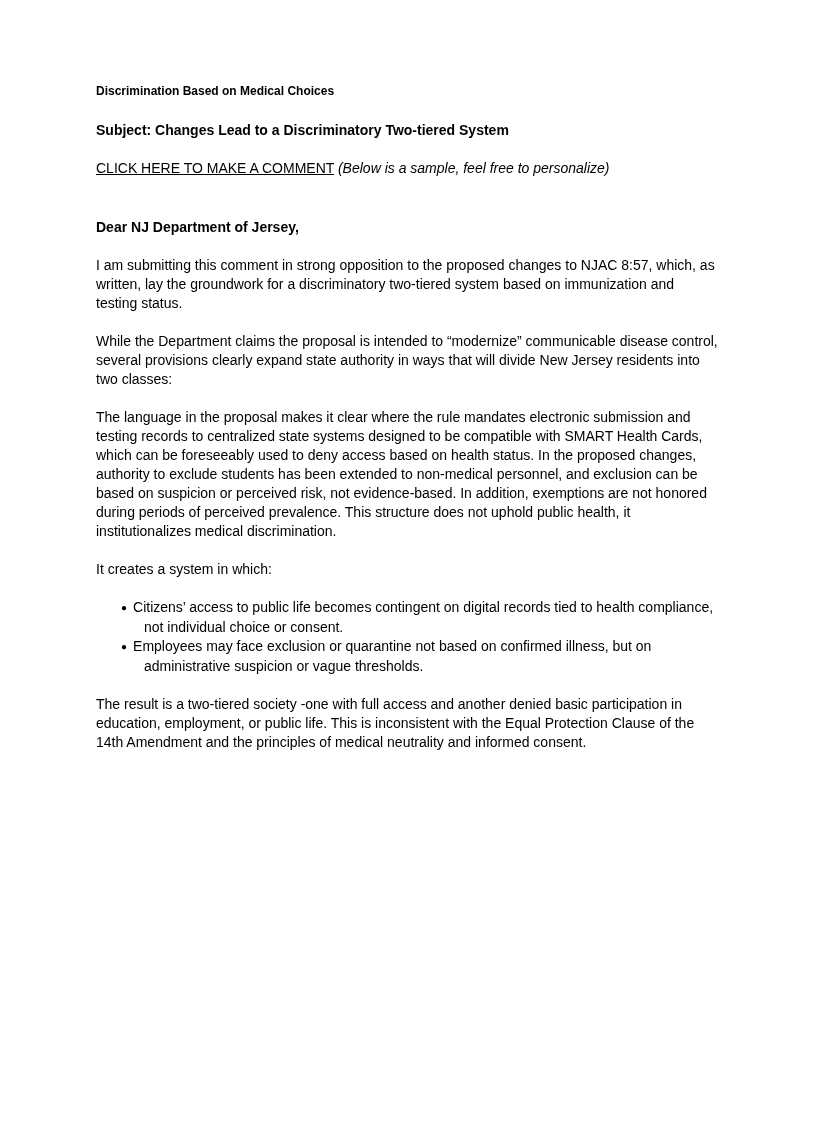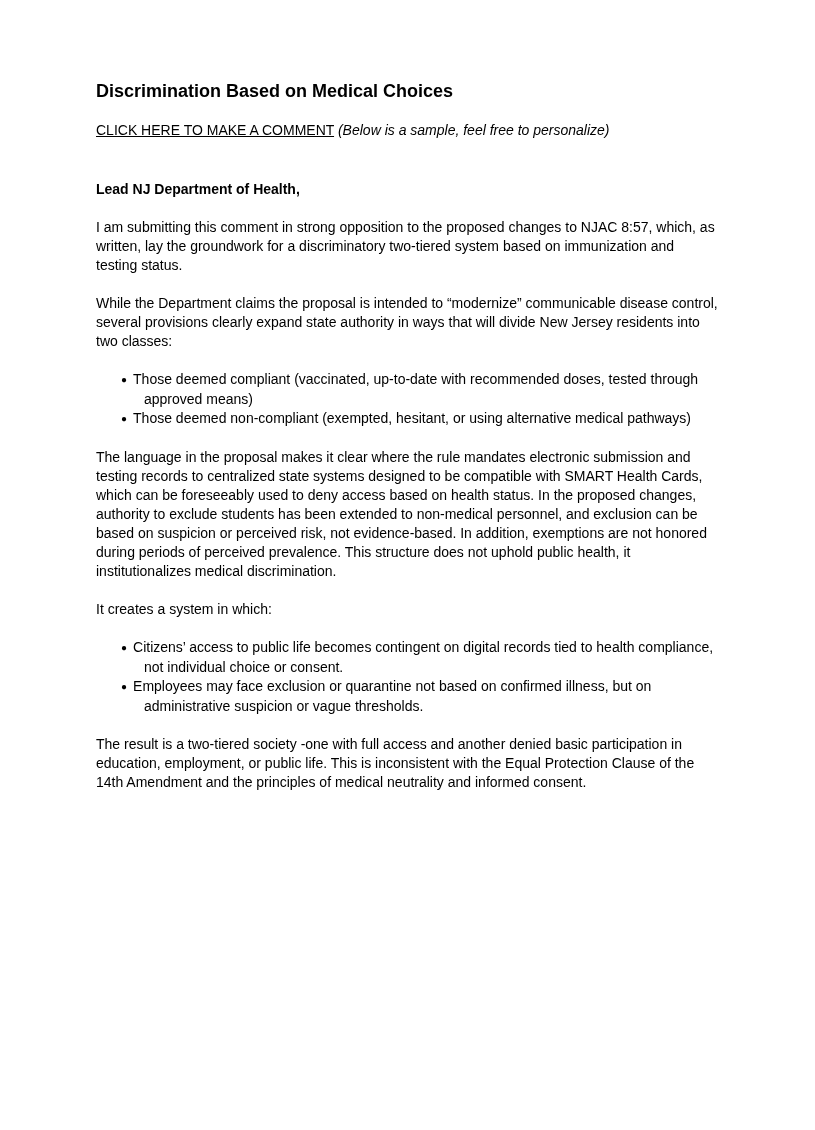--- a/index.html
+++ b/index.html
@@ -17,21 +17,21 @@
     overflow: hidden;
   }
   .page {
     box-sizing: border-box;
     width: 815px;
     height: 1130px;
     padding: 80px 96px 0 96px;
     background: #ffffff;
   }
   h1.doc-title {
-    font-size: 18px;
+    font-size: 12px;
     line-height: 22px;
     font-weight: bold;
     margin: 0 0 19px 0;
   }
   p {
     margin: 0 0 19px 0;
   }
   .subject {
     font-weight: bold;
   }
@@ -66,36 +66,33 @@
     top: -1px;
   }
 </style>
 </head>
 <body>
 
 <div class="page">
 
   <h1 class="doc-title">Discrimination Based on Medical Choices</h1>
 
+  <p class="subject">Subject: Changes Lead to a Discriminatory Two-tiered System</p>
 
   <p class="link-line">
     <a href="#" class="comment-link">CLICK HERE TO MAKE A COMMENT</a>
     <span class="link-note">(Below is a sample, feel free to personalize)</span>
   </p>
 
-  <p class="salutation">Lead NJ Department of Health,</p>
+  <p class="salutation">Dear NJ Department of Jersey,</p>
 
   <p>I am submitting this comment in strong opposition to the proposed changes to NJAC 8:57, which, as written, lay the groundwork for a discriminatory two-tiered system based on immunization and testing status.</p>
 
   <p>While the Department claims the proposal is intended to “modernize” communicable disease control, several provisions clearly expand state authority in ways that will divide New Jersey residents into two classes:</p>
 
-  <ul class="doc-list">
-    <li>Those deemed compliant (vaccinated, up-to-date with recommended doses, tested through approved means)</li>
-    <li>Those deemed non-compliant (exempted, hesitant, or using alternative medical pathways)</li>
-  </ul>
 
   <p>The language in the proposal makes it clear where the rule mandates electronic submission and testing records to centralized state systems designed to be compatible with SMART Health Cards, which can be foreseeably used to deny access based on health status. In the proposed changes, authority to exclude students has been extended to non-medical personnel, and exclusion can be based on suspicion or perceived risk, not evidence-based. In addition, exemptions are not honored during periods of perceived prevalence. This structure does not uphold public health, it institutionalizes medical discrimination.</p>
 
   <p>It creates a system in which:</p>
 
   <ul class="doc-list">
     <li>Citizens’ access to public life becomes contingent on digital records tied to health compliance, not individual choice or consent.</li>
     <li>Employees may face exclusion or quarantine not based on confirmed illness, but on administrative suspicion or vague thresholds.</li>
   </ul>
 

